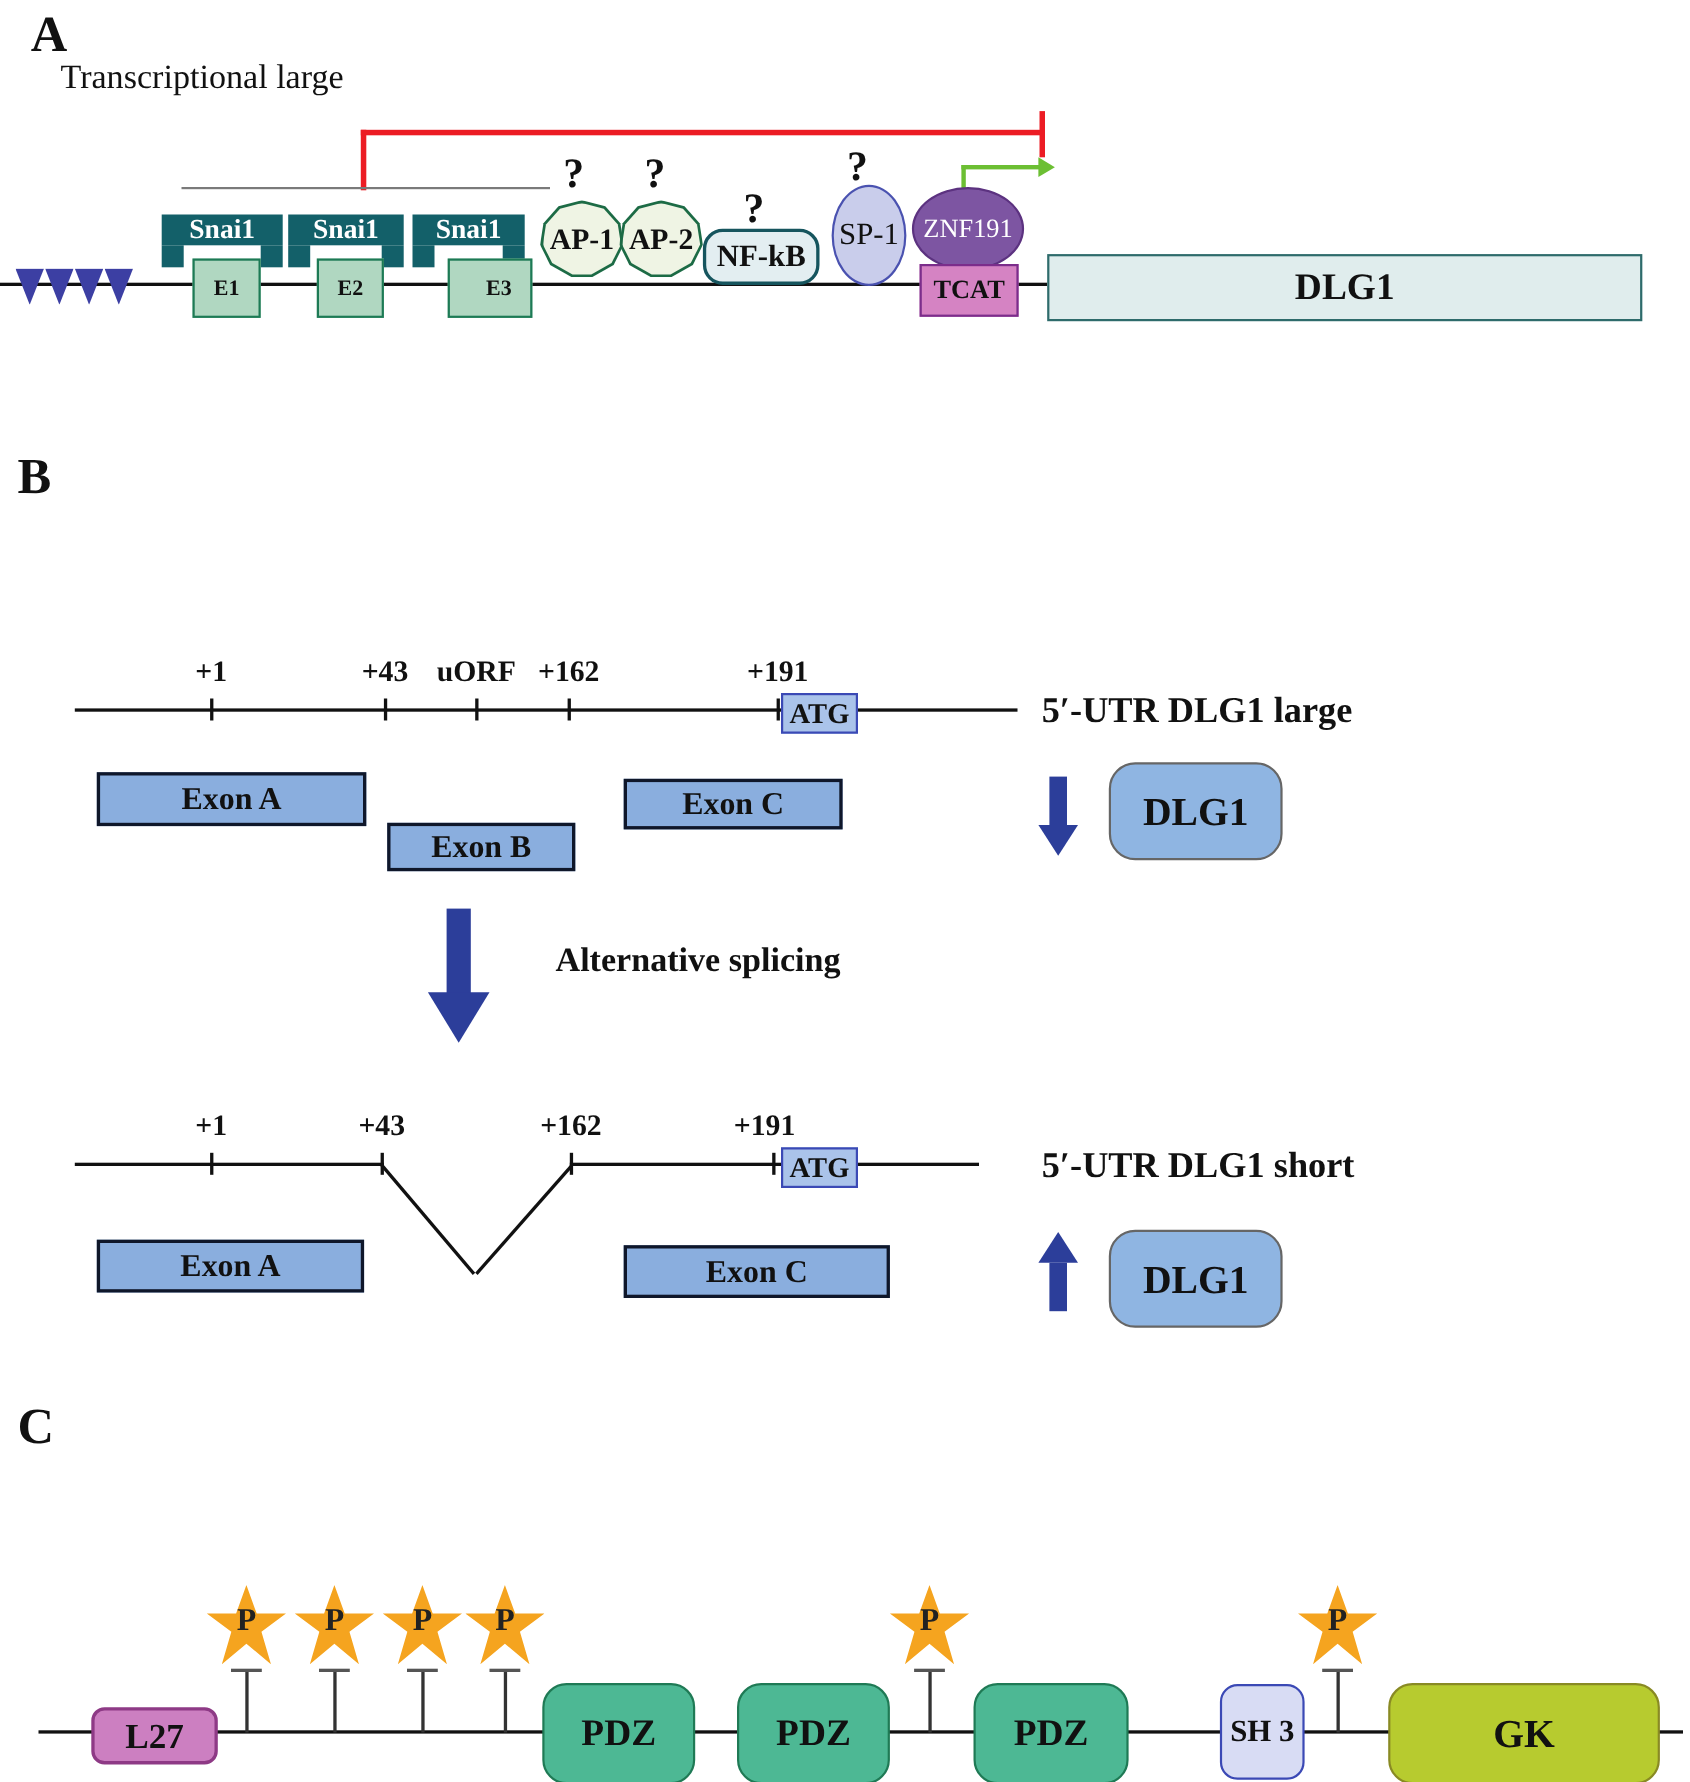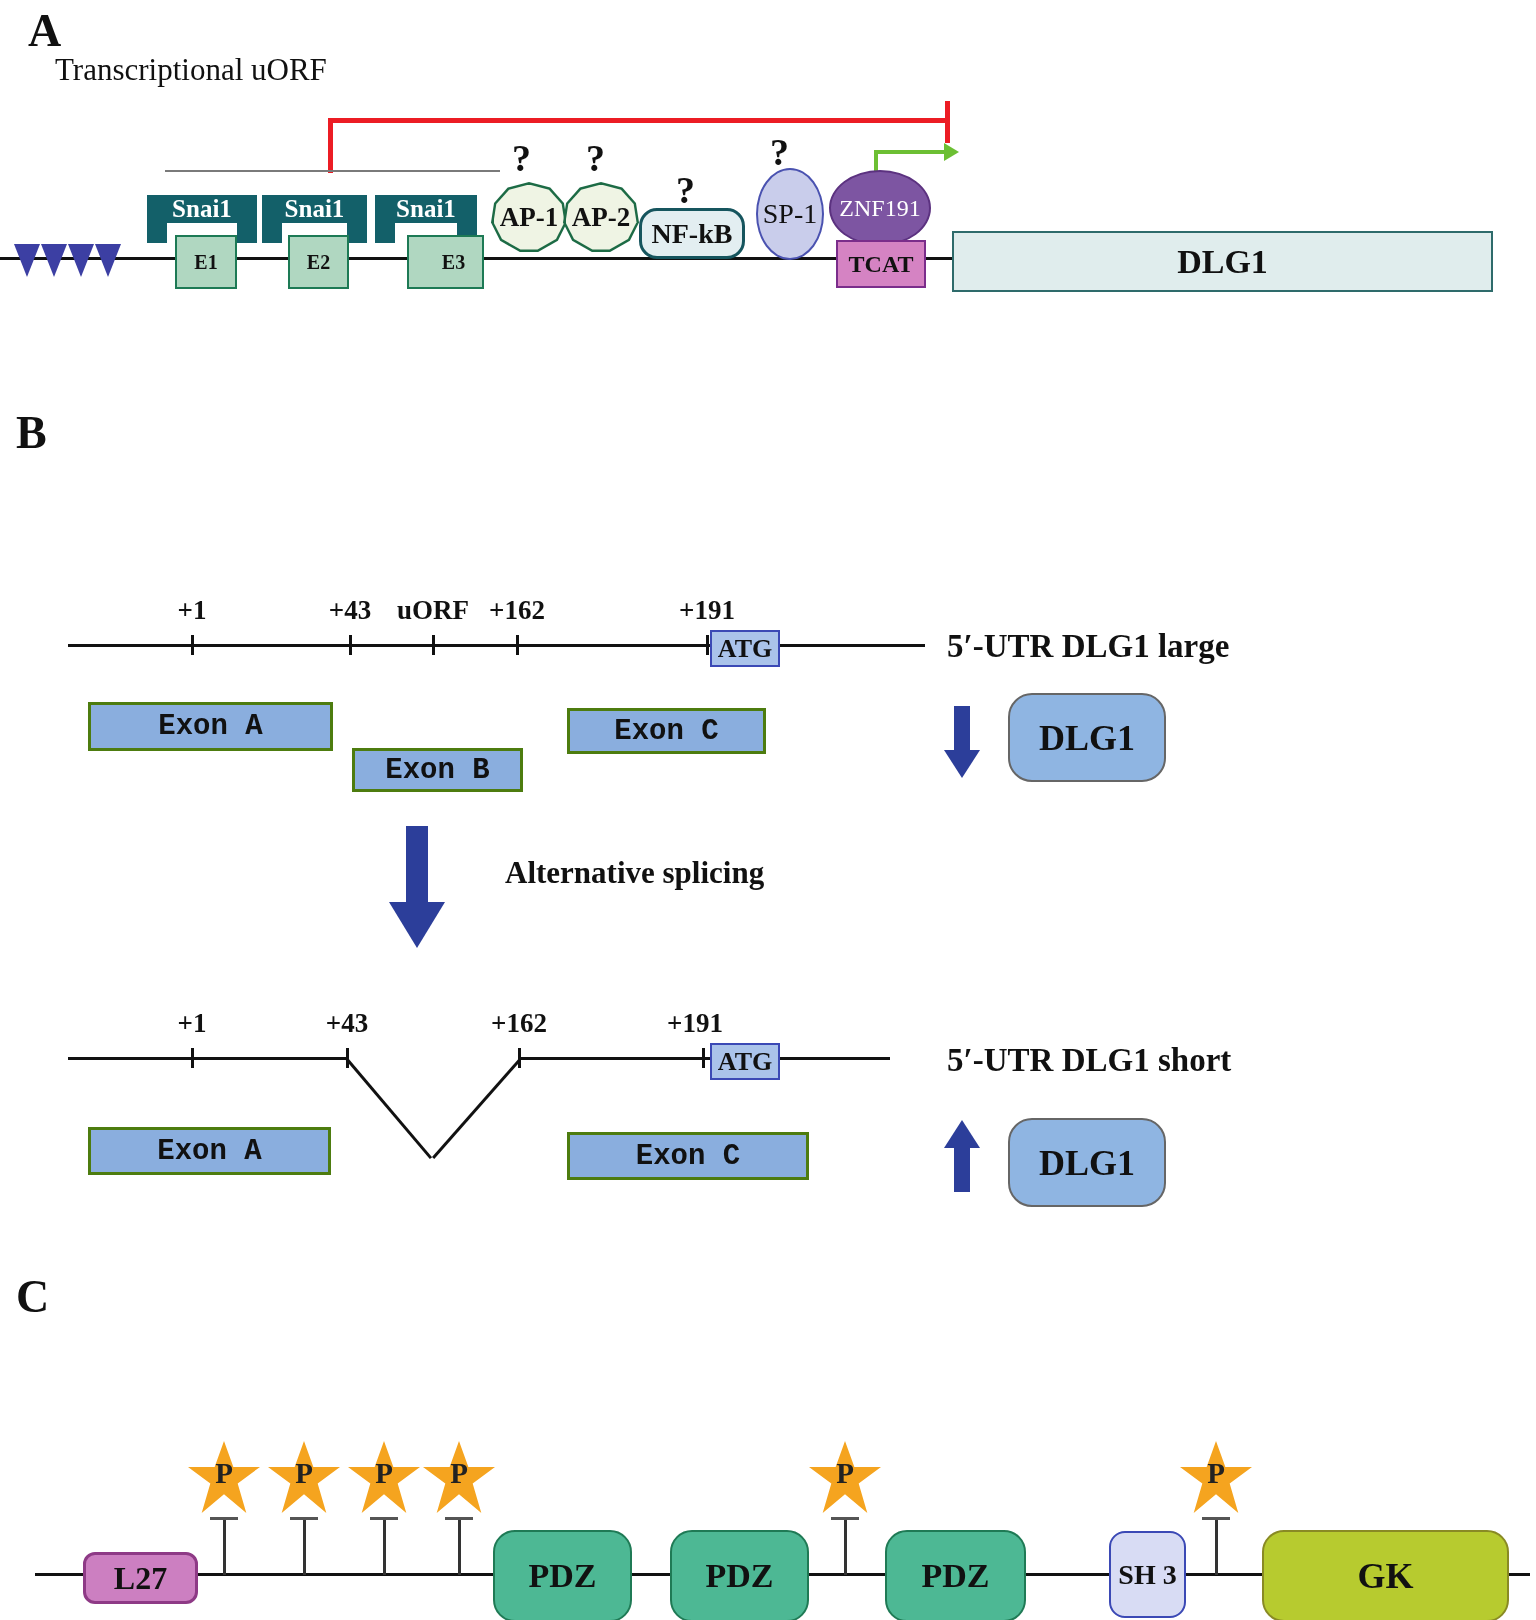--- a/index.html
+++ b/index.html
@@ -35,22 +35,22 @@
   .sp1{background:#c9cdeb;border:2.5px solid #4a52b0;font-size:28px;}
   .znf{background:#7d55a2;border:2.5px solid #5c3280;color:#fff;font-size:24px;}
   .tcat{position:absolute;background:#d583c3;border:2.5px solid #7b2d8b;
        display:flex;align-items:center;justify-content:center;font-size:24px;font-weight:bold;}
   .dlg1a{position:absolute;background:#e0eded;border:2.5px solid #2e6b6b;
        display:flex;align-items:center;justify-content:center;font-size:34px;font-weight:bold;}
   .redseg{position:absolute;background:#ec1c24;}
   .greenseg{position:absolute;background:#6cbf33;}
   .green-head{position:absolute;width:0;height:0;border-left:15px solid #6cbf33;
        border-top:9px solid transparent;border-bottom:9px solid transparent;}
-  .exon{position:absolute;background:#8aaede;border:3px solid #4d7c0f;
-       display:flex;align-items:center;justify-content:center;font-size:29px;font-weight:bold;font-family:Liberation Mono, monospace;}
+  .exon{position:absolute;background:#8aaede;border:3px solid #0f172a;
+       display:flex;align-items:center;justify-content:center;font-size:29px;font-weight:bold;}
   .atg{position:absolute;background:#aac3ea;border:2.5px solid #3b49b5;
        display:flex;align-items:center;justify-content:center;font-size:26px;font-weight:bold;}
   .utrlabel{position:absolute;font-size:33px;font-weight:bold;white-space:nowrap;}
   .dlg1round{position:absolute;background:#8fb5e2;border:2px solid #666;border-radius:24px;
        display:flex;align-items:center;justify-content:center;font-size:36px;font-weight:bold;}
   .bluearrow-shaft{position:absolute;background:#2c3e9a;}
   .bluearrow-head-down{position:absolute;width:0;height:0;
        border-left:18px solid transparent;border-right:18px solid transparent;border-top:28px solid #2c3e9a;}
   .bluearrow-head-up{position:absolute;width:0;height:0;
        border-left:18px solid transparent;border-right:18px solid transparent;border-bottom:28px solid #2c3e9a;}
@@ -69,21 +69,21 @@
        clip-path:polygon(50% 0%,63% 36%,100% 36%,69% 59%,81% 100%,50% 74%,19% 100%,31% 59%,0% 36%,37% 36%);}
   .star-label{position:absolute;inset:0;display:flex;justify-content:center;padding-top:16px;
        font-size:29px;font-weight:bold;color:#222;}
 </style>
 </head>
 <body>
 
 <div id="fig">
 
   <div class="panel-letter" style="left:28px;top:4px;">A</div>
-  <div class="panel-title" style="left:55px;top:52px;">Transcriptional uORF</div>
+  <div class="panel-title" style="left:55px;top:52px;">Transcriptional large</div>
 
   <div class="redseg" style="left:328px;top:118px;width:5px;height:55px;"></div>
   <div class="redseg" style="left:328px;top:118px;width:622px;height:5px;"></div>
   <div class="redseg" style="left:945px;top:101px;width:5px;height:42px;"></div>
 
   <div class="greenseg" style="left:874px;top:150px;width:4px;height:23px;"></div>
   <div class="greenseg" style="left:874px;top:150px;width:72px;height:4px;"></div>
   <div class="green-head" style="left:944px;top:143px;"></div>
 
   <div class="grayline" style="left:165px;top:170px;width:335px;"></div>

